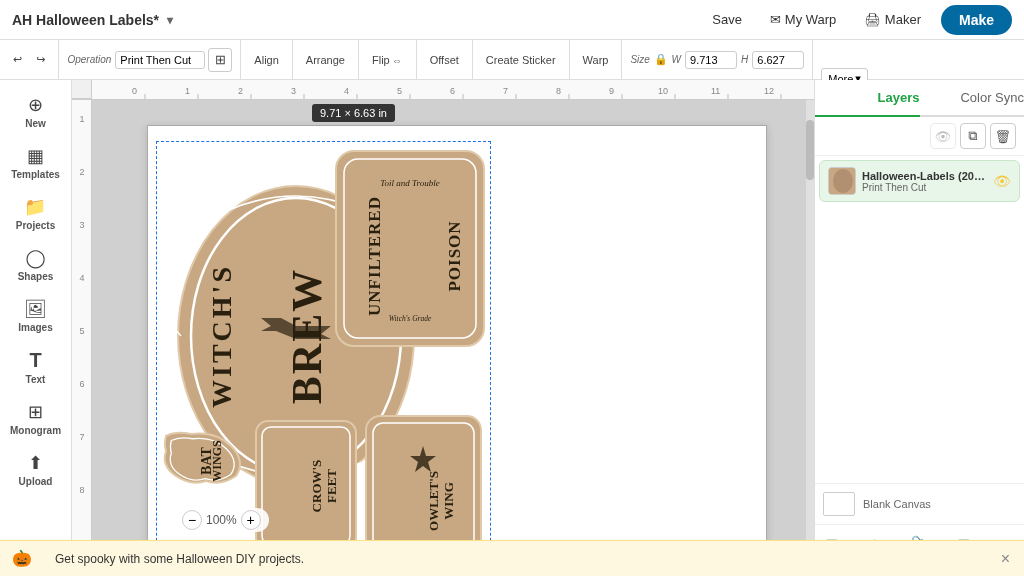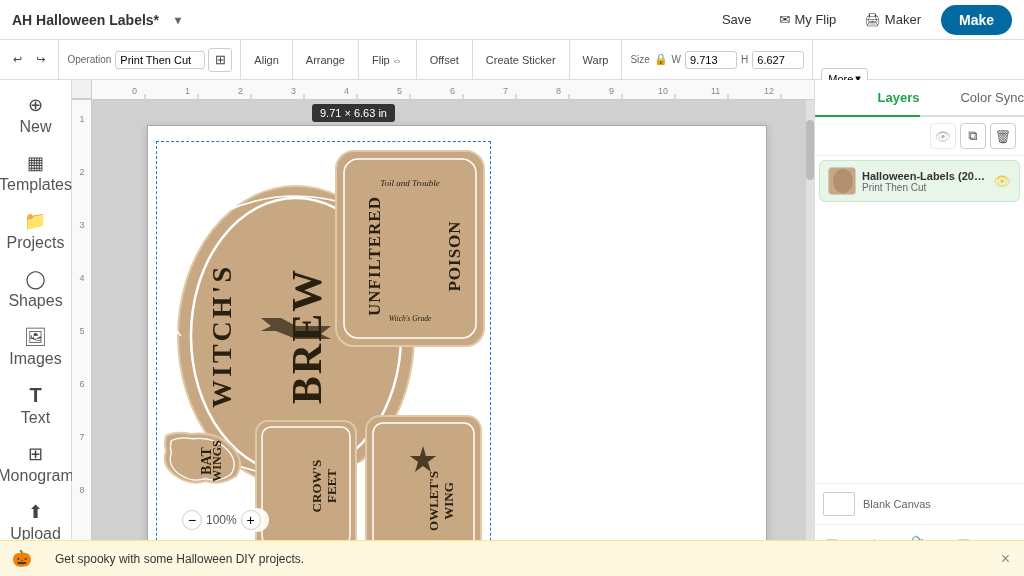--- a/index.html
+++ b/index.html
@@ -4,52 +4,52 @@
   <style>
     * { box-sizing: border-box; margin: 0; padding: 0; }
     body { font-family: -apple-system, BlinkMacSystemFont, 'Segoe UI', sans-serif; background: #f5f5f5; width: 1024px; height: 576px; overflow: hidden; }
 
     
     #topbar {
       display: flex; align-items: center; height: 40px;
       background: #fff; border-bottom: 1px solid #ddd;
       padding: 0 12px; gap: 16px;
     }
-    #title-area { display: flex; align-items: center; gap: 16px; font-size: 14px; font-weight: 600; color: #333; flex: 1; }
+    #title-area { display: flex; align-items: center; gap: 8px; font-size: 14px; font-weight: 600; color: #333; flex: 1; }
     #title-area .chevron { color: #666; font-size: 12px; }
     #topbar-right { display: flex; align-items: center; gap: 12px; }
     .top-btn { background: none; border: none; cursor: pointer; font-size: 13px; color: #333; display: flex; align-items: center; gap: 4px; padding: 4px 8px; border-radius: 4px; }
     .make-btn { background: #0369a1; color: #fff; border: none; padding: 7px 18px; border-radius: 20px; font-size: 14px; font-weight: 600; cursor: pointer; }
 
     
     #toolbar {
       display: flex; align-items: center; height: 40px;
       background: #fff; border-bottom: 1px solid #ddd;
       padding: 0 8px; gap: 8px; font-size: 11px; color: #444;
     }
     .toolbar-group { display: flex; align-items: center; gap: 4px; border-right: 1px solid #ddd; padding-right: 8px; height: 100%; }
     .toolbar-group:last-child { border-right: none; }
-    .toolbar-label { font-size: 10px; color: #666; }
+    .toolbar-label { font-size: 10px; color: #666; font-style: italic; }
     .toolbar-input { width: 50px; border: 1px solid #ccc; border-radius: 3px; padding: 2px 4px; font-size: 11px; }
     .toolbar-btn { background: none; border: none; cursor: pointer; padding: 3px 5px; border-radius: 3px; font-size: 11px; color: #444; display: flex; align-items: center; gap: 2px; }
     .icon-btn { width: 24px; height: 24px; display: flex; align-items: center; justify-content: center; border: 1px solid #ccc; border-radius: 3px; background: #fff; cursor: pointer; font-size: 13px; }
     .more-btn { display: flex; align-items: center; gap: 2px; padding: 3px 6px; border: 1px solid #ccc; border-radius: 3px; cursor: pointer; font-size: 11px; background: #fff; margin-top: 38px; }
 
     
     #main { display: flex; height: calc(576px - 80px); }
 
     
     #left-sidebar {
       width: 72px; background: #fff; border-right: 1px solid #ddd;
       display: flex; flex-direction: column; align-items: center;
       padding-top: 8px; gap: 4px; flex-shrink: 0;
     }
     .sidebar-item { display: flex; flex-direction: column; align-items: center; gap: 2px; cursor: pointer; padding: 6px; border-radius: 6px; width: 60px; }
     .sidebar-item .icon { font-size: 18px; color: #444; }
-    .sidebar-item .label { font-size: 16px; color: #555; }
+    .sidebar-item .label { font-size: 10px; color: #555; font-weight: bold; }
 
     
     #canvas-container {
       flex: 1; background: #e8e8e8; overflow: hidden; position: relative;
     }
     #canvas-work { flex: 1; position: relative; overflow: hidden; background: #d0d0d0; }
 
     
     #right-panel { width: 210px; background: #fff; border-left: 1px solid #ddd; display: flex; flex-direction: column; flex-shrink: 0; }
     #panel-tabs { display: flex; border-bottom: 2px solid #ddd; }
@@ -96,21 +96,21 @@
 
 <div id="topbar">
   <div id="title-area">
     <span>AH Halloween Labels*</span>
     <span class="chevron">▾</span>
   </div>
   <div id="topbar-right">
     <button class="top-btn">Save</button>
     <button class="top-btn">
       <span>✉</span>
-      <span>My Flip</span>
+      <span>My Warp</span>
     </button>
     <button class="top-btn">
       <span>🖨</span>
       <span>Maker</span>
     </button>
     <button class="make-btn">Make</button>
   </div>
 </div>
 
 <div id="toolbar">

